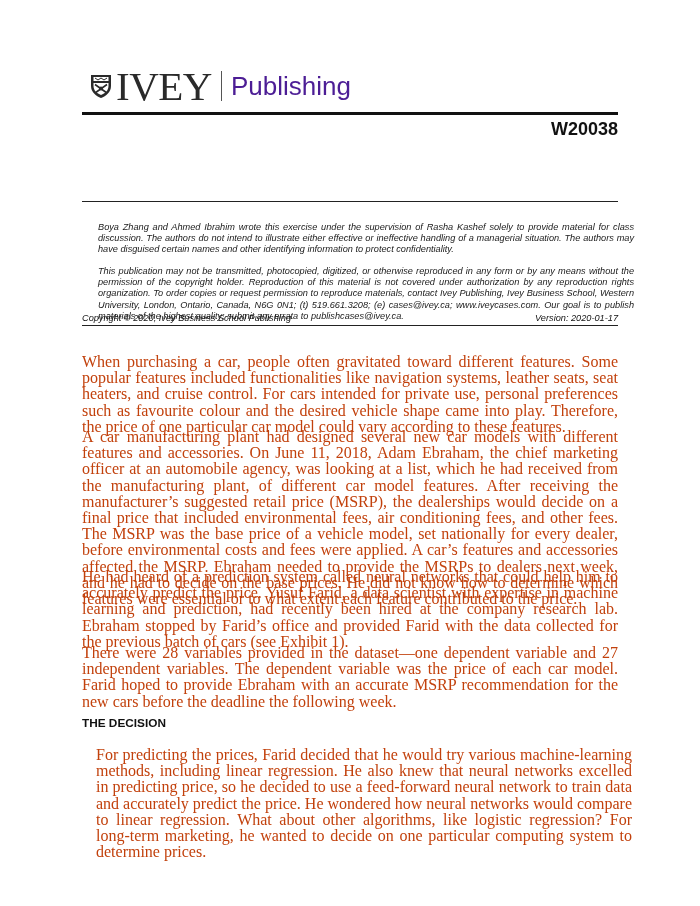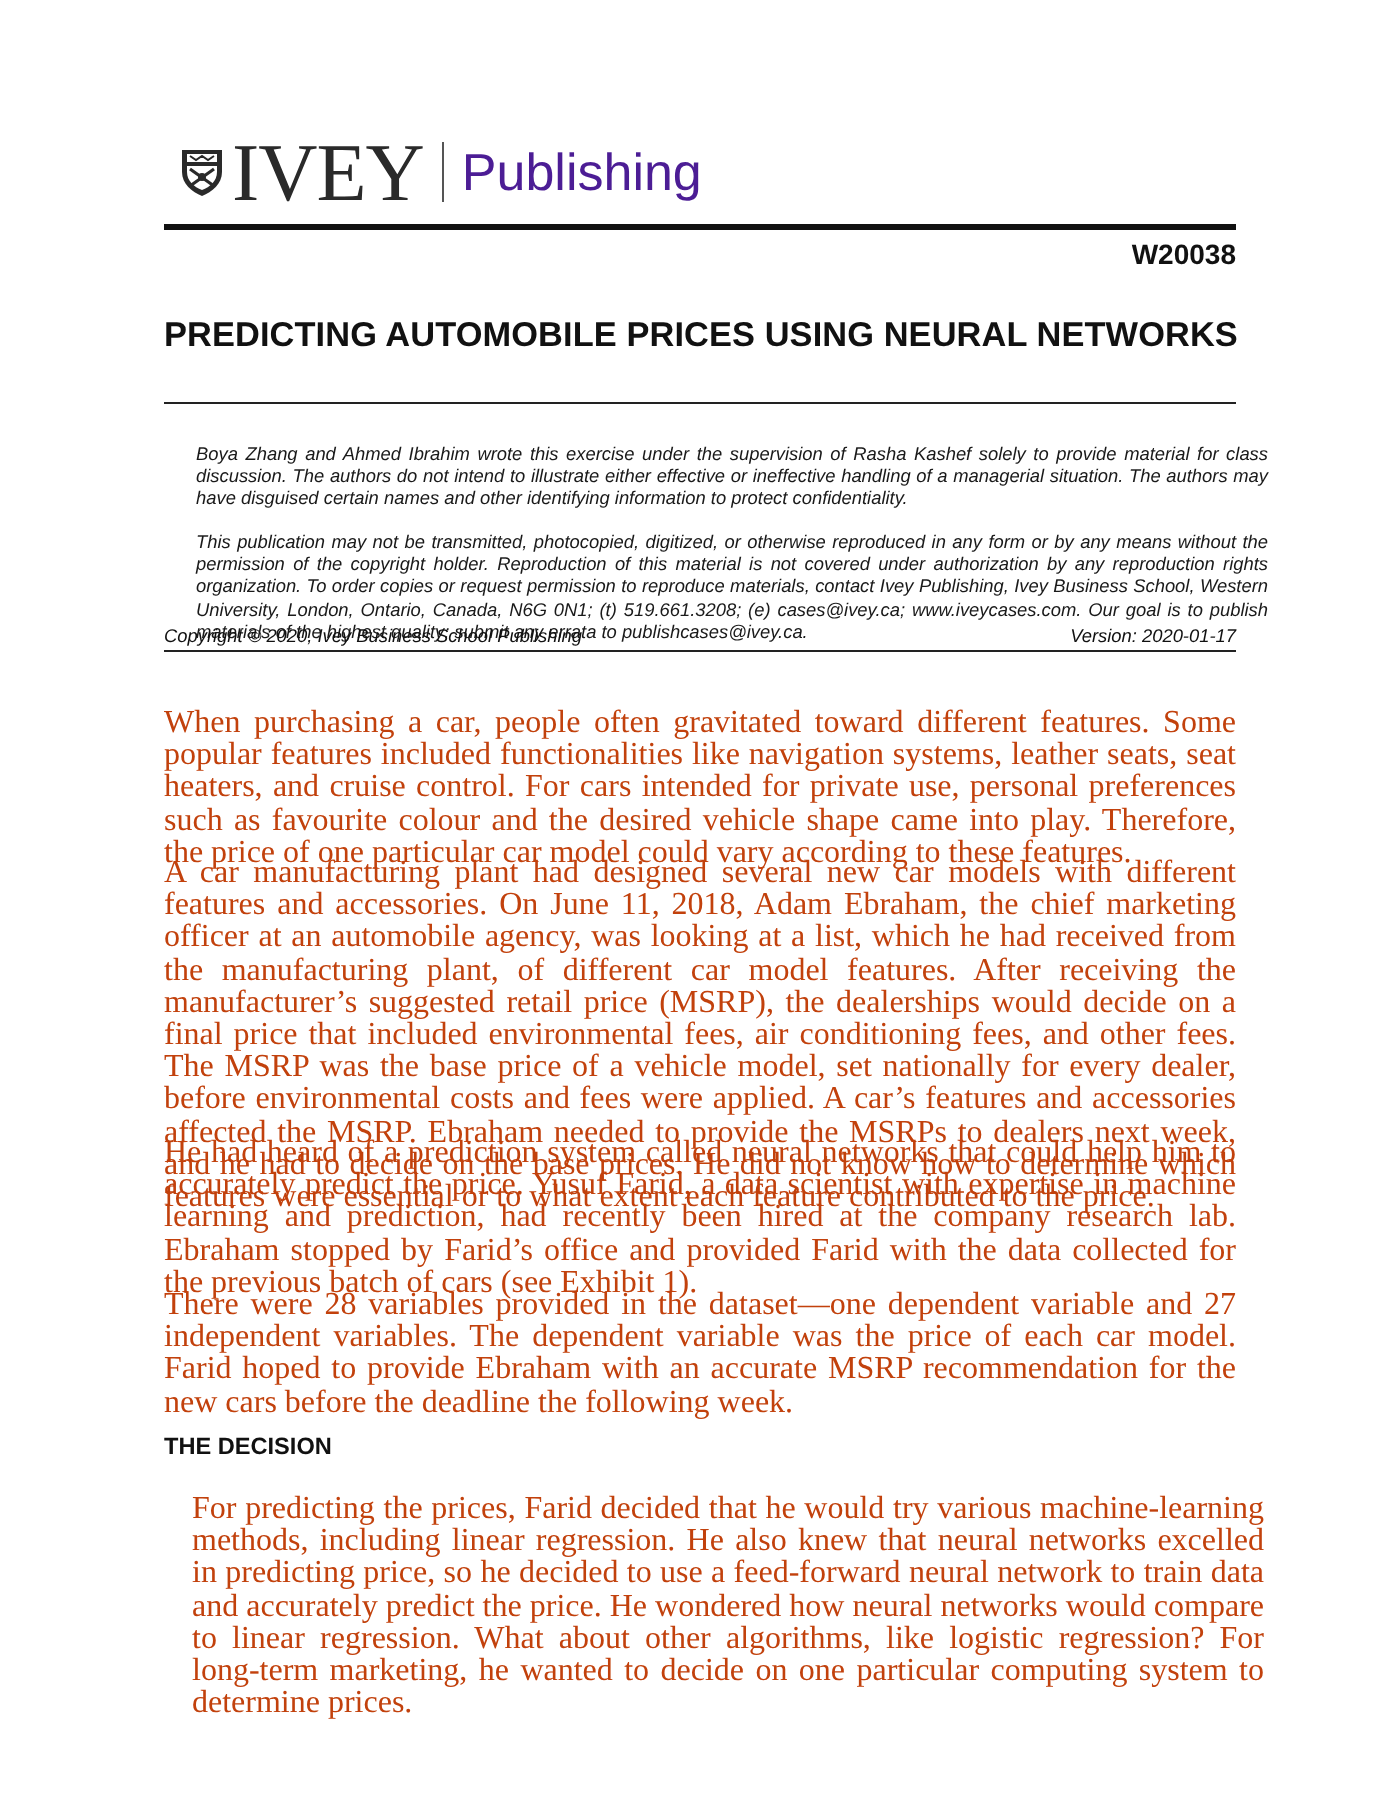--- a/index.html
+++ b/index.html
@@ -6,21 +6,21 @@
   body { width: 700px; height: 906px; position: relative; overflow: hidden; color: #111; }
   .page { position: absolute; left: 0; top: 0; width: 700px; height: 906px; }
 
   .logo { position: absolute; left: 90px; top: 68px; height: 36px; display: flex; align-items: center; }
   .shield { width: 22px; height: 26px; margin-right: 4px; }
   .ivey-word { font-family: "Liberation Serif", serif; font-size: 41px; color: #2a2a2a; letter-spacing: -0.5px; line-height: 1; }
   .logo-divider { width: 1px; height: 30px; background: #555; margin: 0 9px 0 9px; }
   .publishing-word { font-family: "Liberation Sans", sans-serif; font-size: 26px; color: #4c1d95; line-height: 1; }
 
   .rule-thick { position: absolute; left: 82px; width: 536px; top: 112px; height: 3px; background: #111; }
-  .case-id { position: absolute; right: 82px; top: 119px; font-family: "Liberation Sans", sans-serif; font-weight: bold; font-size: 14px; }
+  .case-id { position: absolute; right: 82px; top: 119px; font-family: "Liberation Sans", sans-serif; font-weight: bold; font-size: 18px; }
   .title { position: absolute; left: 82px; top: 157px; font-family: "Liberation Sans", sans-serif; font-weight: bold; font-size: 17.2px; letter-spacing: 0.05px; white-space: nowrap; }
 
   .rule-thin { position: absolute; left: 82px; width: 536px; top: 201px; height: 1px; background: #222; }
   .italic-note { position: absolute; left: 82px; width: 536px; font-family: "Liberation Sans", sans-serif; font-style: italic; font-size: 9.2px; line-height: 11.2px; text-align: justify; color: #1a1a1a; margin: 16px; }
   .note-1 { top: 206px; }
   .note-2 { top: 250px; }
   .copyright-row { position: absolute; left: 82px; width: 536px; top: 313px; display: flex; justify-content: space-between; font-family: "Liberation Sans", sans-serif; font-style: italic; font-size: 9.2px; line-height: 11px; border-bottom: 1px solid #222; padding-bottom: 1px; }
 
   .body-para { position: absolute; left: 82px; width: 536px; font-family: "Liberation Serif", serif; font-size: 16px; line-height: 16.2px; text-align: justify; color: #c2410c; margin: 0; }
   .p1 { top: 354px; }
@@ -44,21 +44,20 @@
       <path d="M5 11.5 L17 20 M17 11.5 L5 20" stroke="#2a2a2a" stroke-width="1.6"></path>
       <circle cx="11" cy="15.5" r="2" fill="#2a2a2a"></circle>
     </svg>
     <span class="ivey-word">IVEY</span>
     <span class="logo-divider"></span>
     <span class="publishing-word">Publishing</span>
   </div>
 
   <div class="rule-thick"></div>
   <div class="case-id">W20038</div>
-  <h1 class="title" style="margin:0;">PREDICTING AUTOMOBILE PRICES USING NEURAL NETWORKS</h1>
 
   <div class="rule-thin"></div>
   <p class="italic-note note-1">Boya Zhang and Ahmed Ibrahim wrote this exercise under the supervision of Rasha Kashef solely to provide material for class discussion. The authors do not intend to illustrate either effective or ineffective handling of a managerial situation. The authors may have disguised certain names and other identifying information to protect confidentiality.</p>
   <p class="italic-note note-2">This publication may not be transmitted, photocopied, digitized, or otherwise reproduced in any form or by any means without the permission of the copyright holder. Reproduction of this material is not covered under authorization by any reproduction rights organization. To order copies or request permission to reproduce materials, contact Ivey Publishing, Ivey Business School, Western University, London, Ontario, Canada, N6G 0N1; (t) 519.661.3208; (e) cases@ivey.ca; www.iveycases.com. Our goal is to publish materials of the highest quality; submit any errata to publishcases@ivey.ca.</p>
   <div class="copyright-row">
     <span>Copyright © 2020, Ivey Business School Publishing</span>
     <span>Version: 2020-01-17</span>
   </div>
 
   <p class="body-para p1">When purchasing a car, people often gravitated toward different features. Some popular features included functionalities like navigation systems, leather seats, seat heaters, and cruise control. For cars intended for private use, personal preferences such as favourite colour and the desired vehicle shape came into play. Therefore, the price of one particular car model could vary according to these features.</p>

